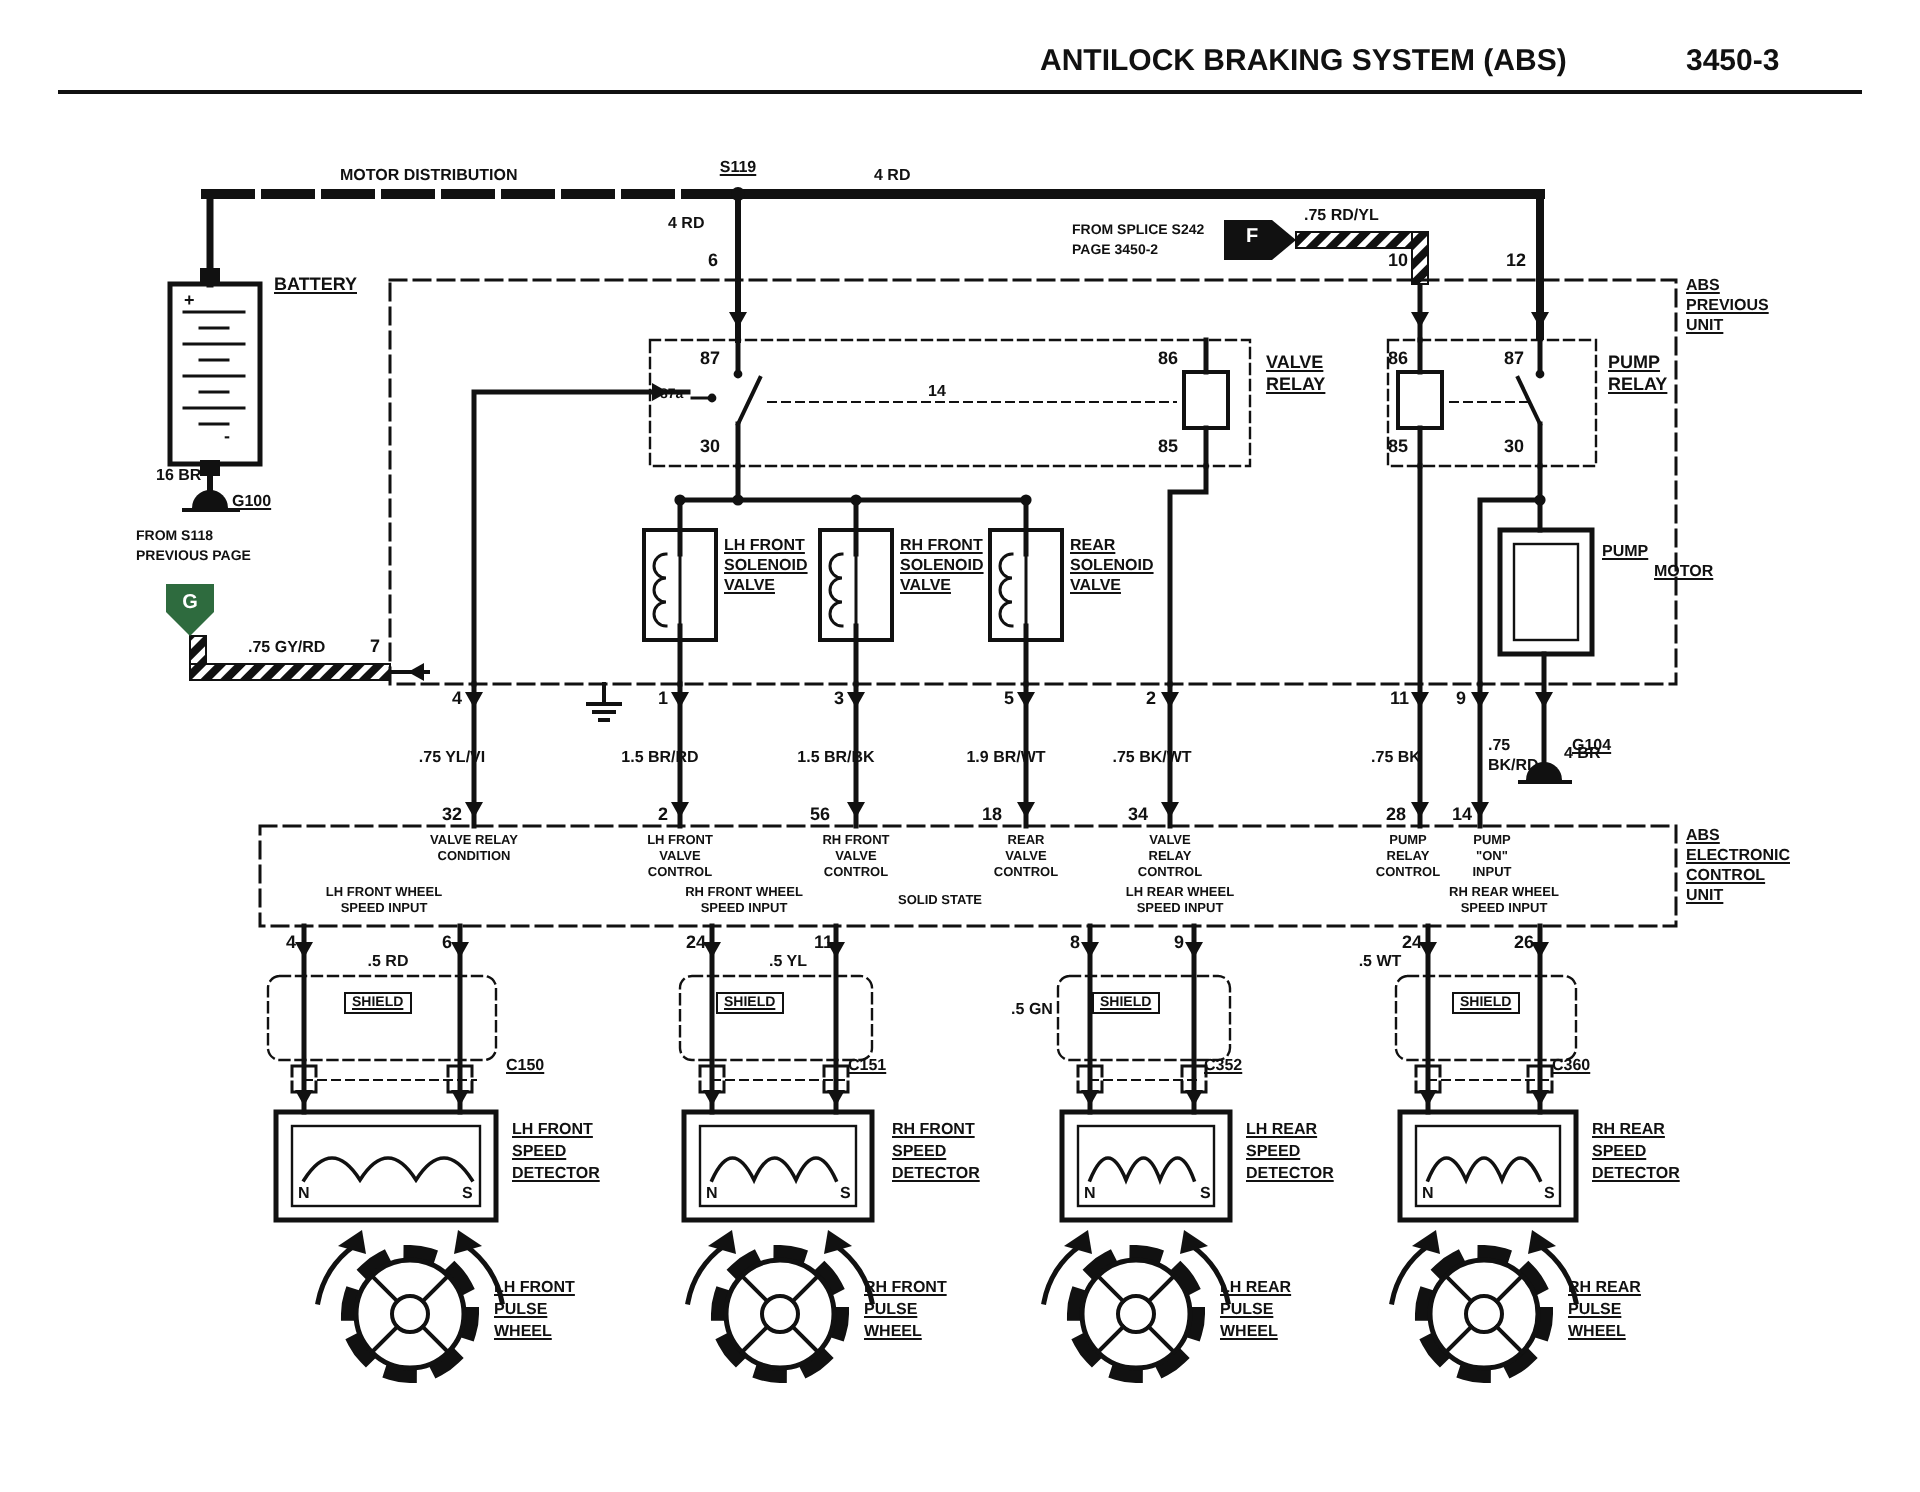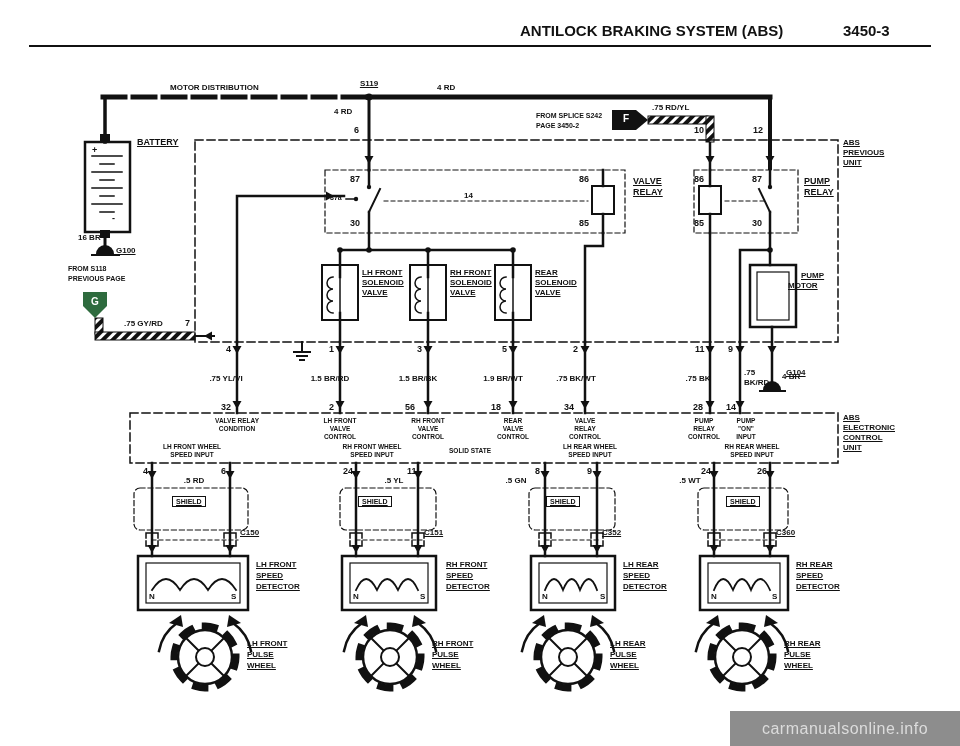--- a/index.html
+++ b/index.html
@@ -343,21 +343,21 @@
 <span class="lbl u" style="left:362px;top:269px">LH FRONT</span>
 <span class="lbl u" style="left:362px;top:279px">SOLENOID</span>
 <span class="lbl u" style="left:362px;top:289px">VALVE</span>
 <span class="lbl u" style="left:450px;top:269px">RH FRONT</span>
 <span class="lbl u" style="left:450px;top:279px">SOLENOID</span>
 <span class="lbl u" style="left:450px;top:289px">VALVE</span>
 <span class="lbl u" style="left:535px;top:269px">REAR</span>
 <span class="lbl u" style="left:535px;top:279px">SOLENOID</span>
 <span class="lbl u" style="left:535px;top:289px">VALVE</span>
 <span class="lbl u" style="left:801px;top:272px">PUMP</span>
-<span class="lbl u" style="left:788px;top:282px">MOTOR</span>
+<span class="lbl u" style="left:827px;top:282px">MOTOR</span>
 
 <span class="lbl s9" style="left:226px;top:345px">4</span>
 <span class="lbl s9" style="left:329px;top:345px">1</span>
 <span class="lbl s9" style="left:417px;top:345px">3</span>
 <span class="lbl s9" style="left:502px;top:345px">5</span>
 <span class="lbl s9" style="left:573px;top:345px">2</span>
 <span class="lbl s9" style="left:695px;top:345px">11</span>
 <span class="lbl s9" style="left:728px;top:345px">9</span>
 
 <span class="lbl c" style="left:226px;top:375px">.75 YL/VI</span>
@@ -418,21 +418,21 @@
 <span class="lbl s9" style="left:221px;top:467px">6</span>
 <span class="lbl s9" style="left:343px;top:467px">24</span>
 <span class="lbl s9" style="left:407px;top:467px">11</span>
 <span class="lbl s9" style="left:535px;top:467px">8</span>
 <span class="lbl s9" style="left:587px;top:467px">9</span>
 <span class="lbl s9" style="left:701px;top:467px">24</span>
 <span class="lbl s9" style="left:757px;top:467px">26</span>
 
 <span class="lbl c" style="left:194px;top:477px">.5 RD</span>
 <span class="lbl u shieldbox" style="left:172px;top:496px">SHIELD</span>
-<span class="lbl u" style="left:240px;top:529px">C150</span>
+<span class="lbl u" style="left:253px;top:529px">C150</span>
 <span class="lbl" style="left:149px;top:593px">N</span>
 <span class="lbl" style="left:231px;top:593px">S</span>
 <span class="lbl u" style="left:256px;top:561px">LH FRONT</span>
 <span class="lbl u" style="left:256px;top:572px">SPEED</span>
 <span class="lbl u" style="left:256px;top:583px">DETECTOR</span>
 <span class="lbl u" style="left:247px;top:640px">LH FRONT</span>
 <span class="lbl u" style="left:247px;top:651px">PULSE</span>
 <span class="lbl u" style="left:247px;top:662px">WHEEL</span>
 
 <span class="lbl c" style="left:394px;top:477px">.5 YL</span>
@@ -440,21 +440,21 @@
 <span class="lbl u" style="left:424px;top:529px">C151</span>
 <span class="lbl" style="left:353px;top:593px">N</span>
 <span class="lbl" style="left:420px;top:593px">S</span>
 <span class="lbl u" style="left:446px;top:561px">RH FRONT</span>
 <span class="lbl u" style="left:446px;top:572px">SPEED</span>
 <span class="lbl u" style="left:446px;top:583px">DETECTOR</span>
 <span class="lbl u" style="left:432px;top:640px">RH FRONT</span>
 <span class="lbl u" style="left:432px;top:651px">PULSE</span>
 <span class="lbl u" style="left:432px;top:662px">WHEEL</span>
 
-<span class="lbl c" style="left:516px;top:477px">.5 GN</span>
+<span class="lbl c" style="left:516px;top:501px">.5 GN</span>
 <span class="lbl u shieldbox" style="left:546px;top:496px">SHIELD</span>
 <span class="lbl u" style="left:602px;top:529px">C352</span>
 <span class="lbl" style="left:542px;top:593px">N</span>
 <span class="lbl" style="left:600px;top:593px">S</span>
 <span class="lbl u" style="left:623px;top:561px">LH REAR</span>
 <span class="lbl u" style="left:623px;top:572px">SPEED</span>
 <span class="lbl u" style="left:623px;top:583px">DETECTOR</span>
 <span class="lbl u" style="left:610px;top:640px">LH REAR</span>
 <span class="lbl u" style="left:610px;top:651px">PULSE</span>
 <span class="lbl u" style="left:610px;top:662px">WHEEL</span>
@@ -464,15 +464,14 @@
 <span class="lbl u" style="left:776px;top:529px">C360</span>
 <span class="lbl" style="left:711px;top:593px">N</span>
 <span class="lbl" style="left:772px;top:593px">S</span>
 <span class="lbl u" style="left:796px;top:561px">RH REAR</span>
 <span class="lbl u" style="left:796px;top:572px">SPEED</span>
 <span class="lbl u" style="left:796px;top:583px">DETECTOR</span>
 <span class="lbl u" style="left:784px;top:640px">RH REAR</span>
 <span class="lbl u" style="left:784px;top:651px">PULSE</span>
 <span class="lbl u" style="left:784px;top:662px">WHEEL</span>
 
-<div class="wm">carmanualsonline.info</div>
 
 </div>
 
 </body></html>

